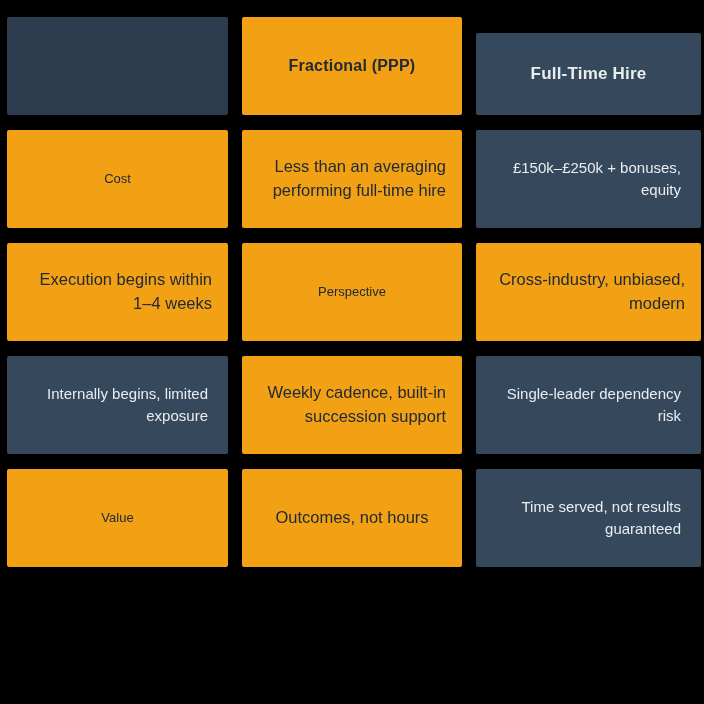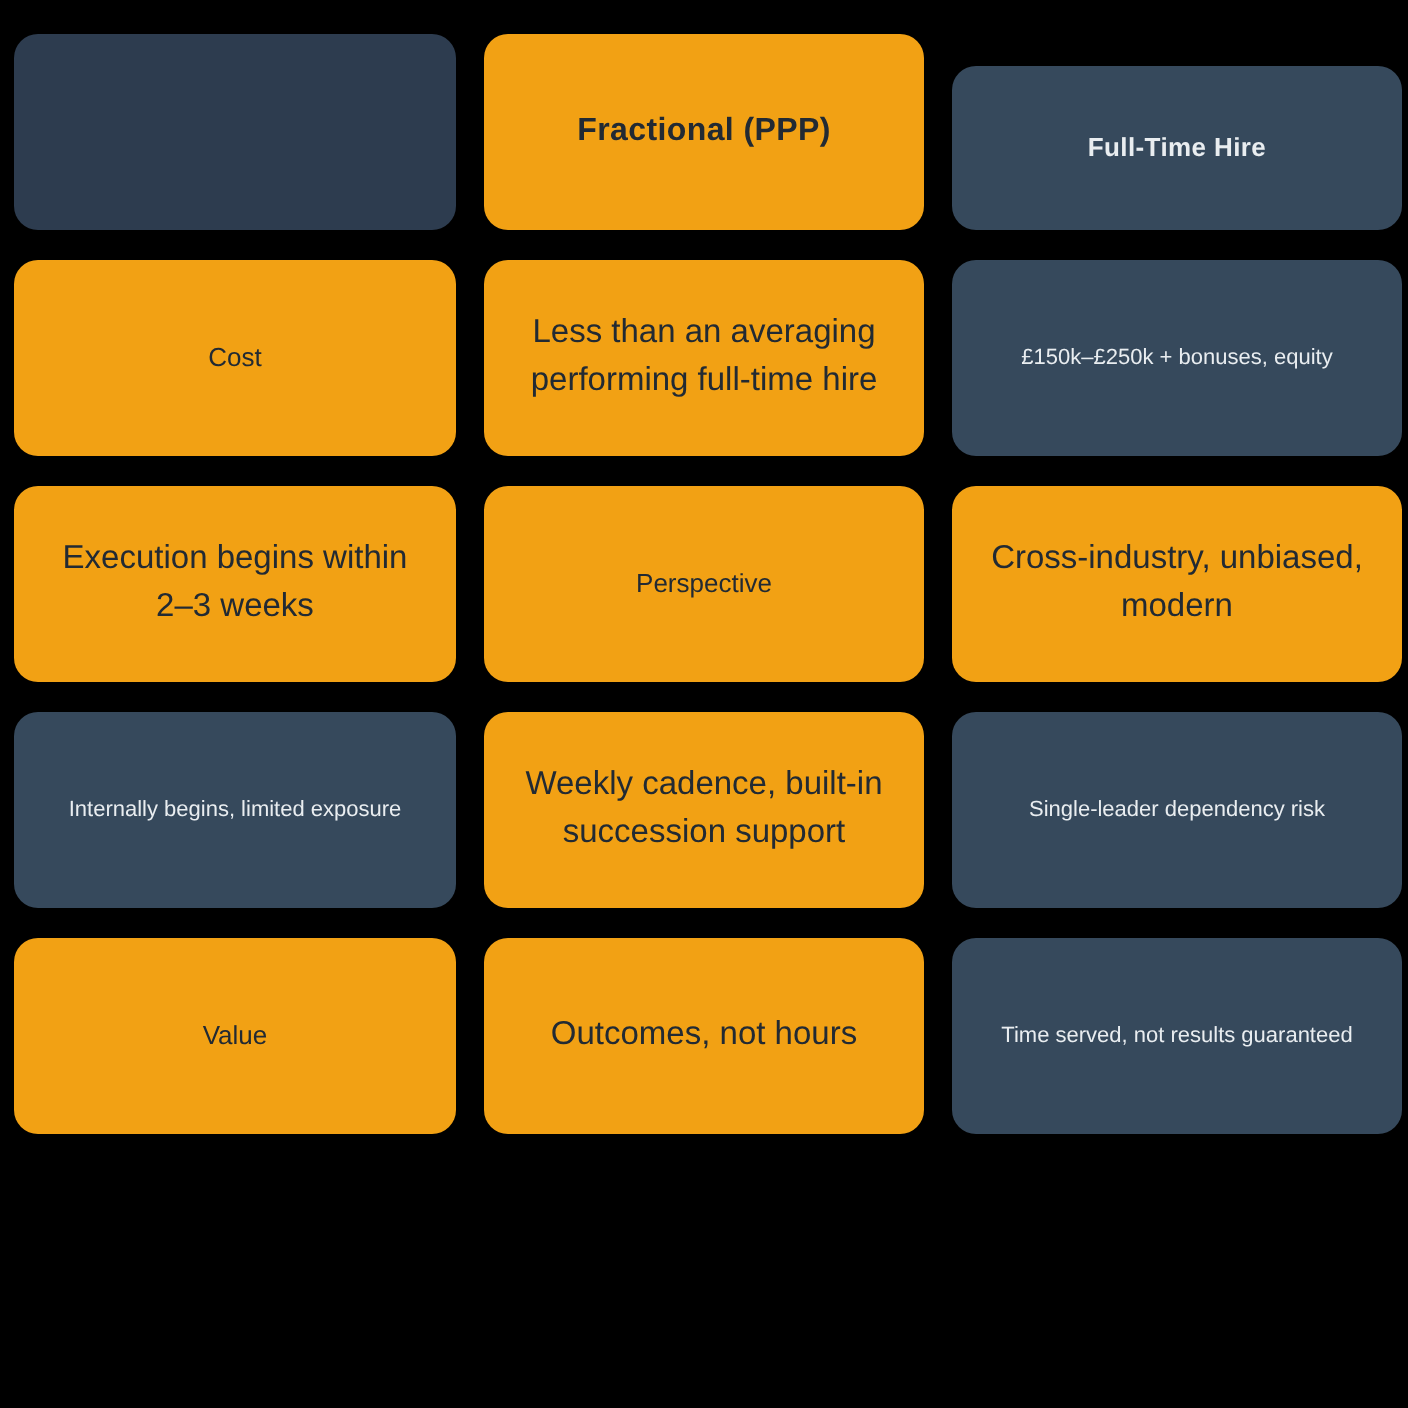--- a/index.html
+++ b/index.html
@@ -18,22 +18,22 @@
     display: grid;
     grid-template-columns: 221px 220px 225px;
     grid-template-rows: repeat(6, 98px);
     column-gap: 14px;
     row-gap: 15px;
   }
   .cell {
     display: flex;
     align-items: center;
     justify-content: center;
-    text-align: center;
-    border-radius: 12px;
+    text-align: right;
+    border-radius: 2px;
     box-sizing: border-box;
   }
   .cell.orange {
     background: var(--accent_orange);
     color: var(--text_on_orange);
   }
   .cell.navy {
     background: var(--cell_navy);
     color: var(--text_on_navy);
   }
@@ -45,52 +45,52 @@
     font-size: 13px;
     padding: 12px 30px;
     line-height: 1.4;
   }
   .c2 {
     font-size: 16.5px;
     padding: 0 16px;
     line-height: 1.45;
   }
   .c3 {
-    font-size: 11px;
+    font-size: 15px;
     padding: 0 20px;
     line-height: 1.5;
   }
   
   .h2 {
     font-weight: 700;
     font-size: 16px;
     letter-spacing: 0.2px;
   }
   .h3 {
     font-weight: 700;
-    font-size: 13px;
+    font-size: 17px;
     color: var(--header_text_light);
     letter-spacing: 0.2px;
     margin-top: 16px;
   }
 </style>
 </head>
 <body style="background: rgb(0, 0, 0);">
 
 <div class="board">
 
   <div class="cell header-empty"></div>
   <div class="cell orange c2 h2">Fractional (PPP)</div>
   <div class="cell navy c3 h3">Full-Time Hire</div>
 
   <div class="cell orange c1">Cost</div>
   <div class="cell orange c2">Less than an averaging performing full-time hire</div>
   <div class="cell navy c3">£150k–£250k + bonuses, equity</div>
 
-  <div class="cell orange c2">Execution begins within 2–3 weeks</div>
+  <div class="cell orange c2">Execution begins within 1–4 weeks</div>
 
   <div class="cell orange c1">Perspective</div>
   <div class="cell orange c2">Cross-industry, unbiased, modern</div>
   <div class="cell navy c3">Internally begins, limited exposure</div>
 
   <div class="cell orange c2">Weekly cadence, built-in succession support</div>
   <div class="cell navy c3">Single-leader dependency risk</div>
 
   <div class="cell orange c1">Value</div>
   <div class="cell orange c2">Outcomes, not hours</div>

